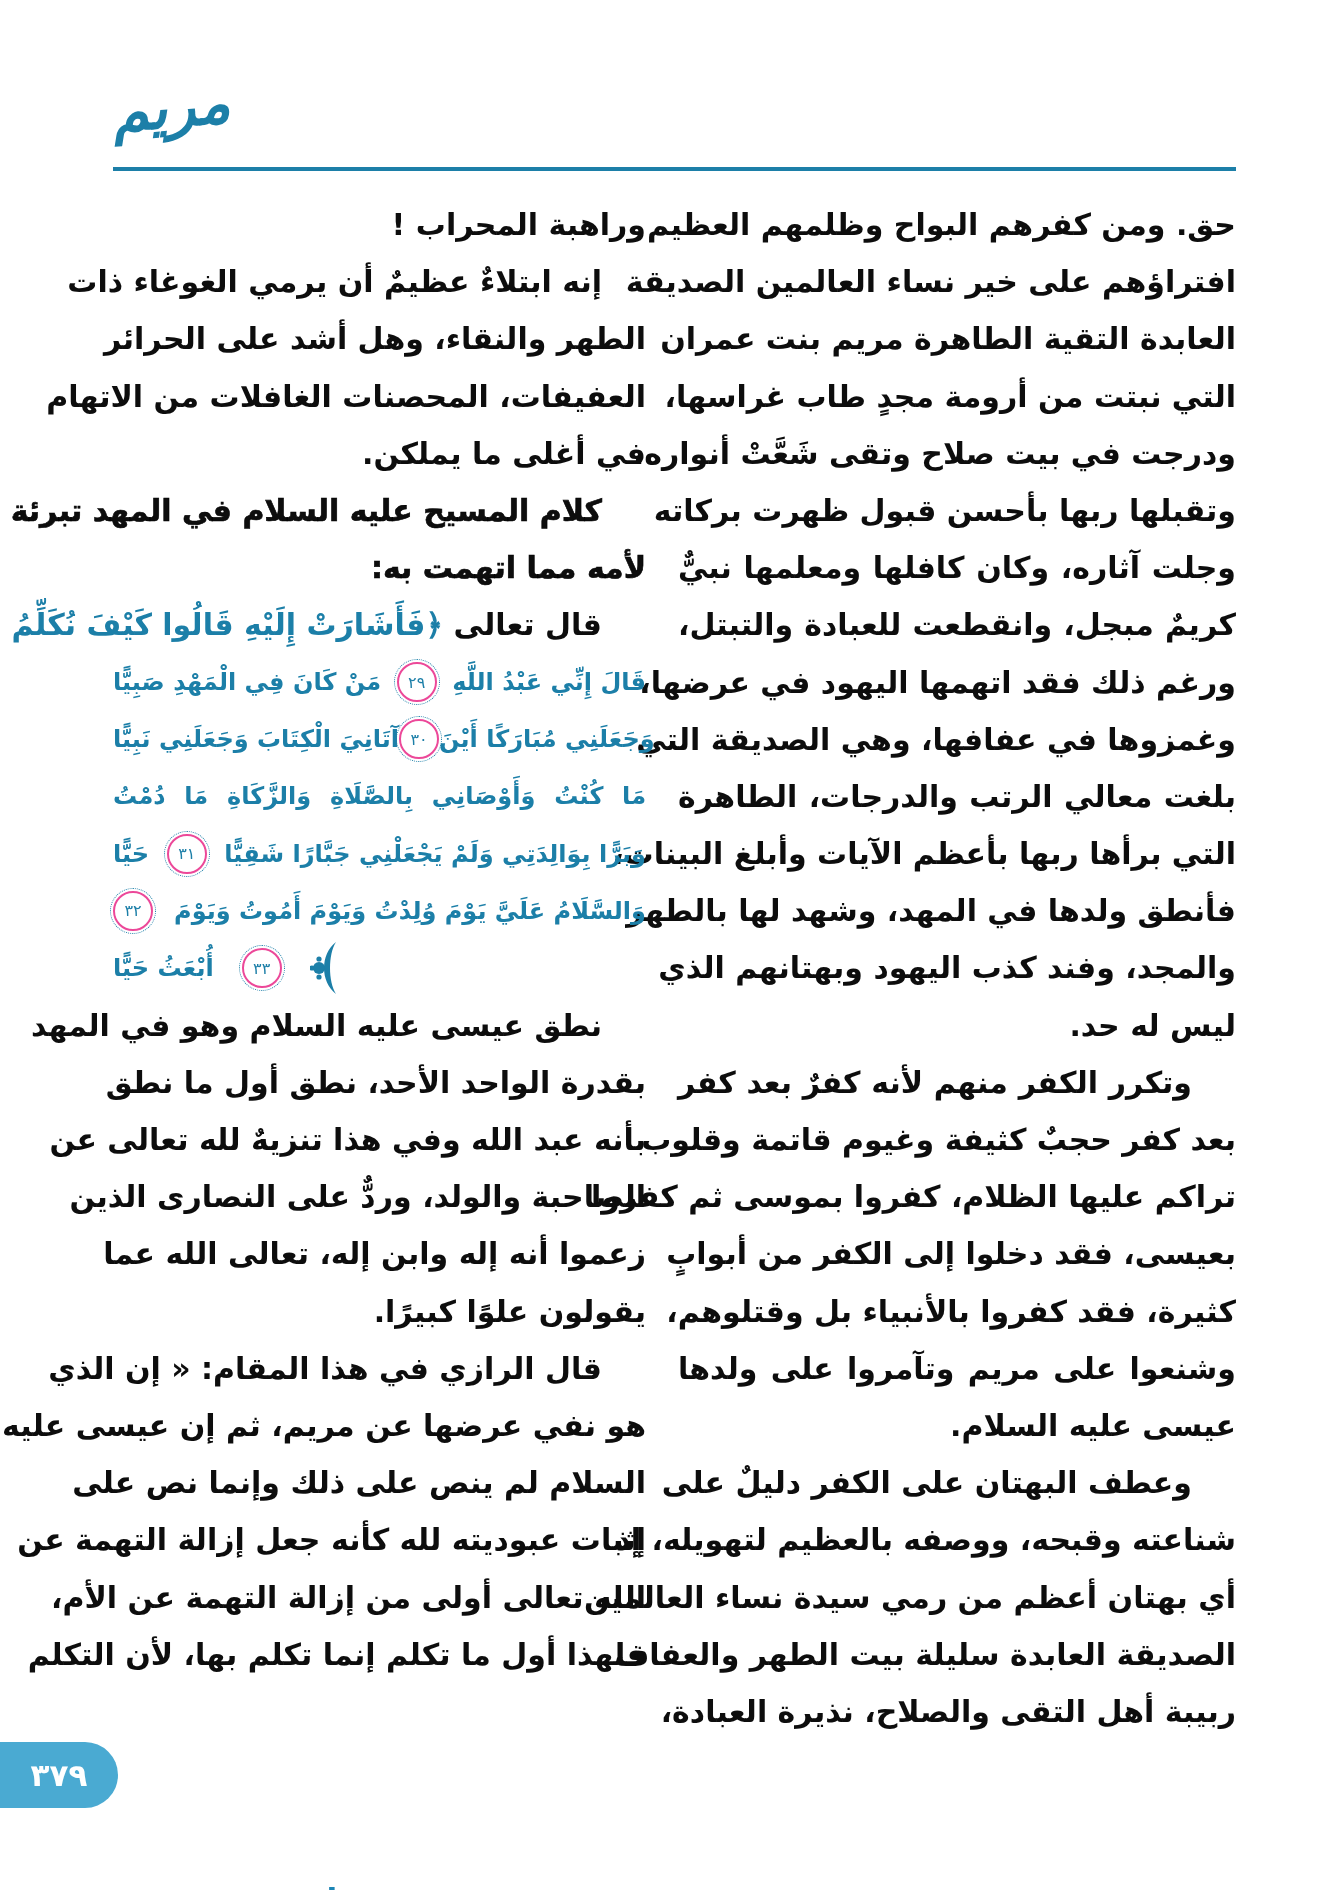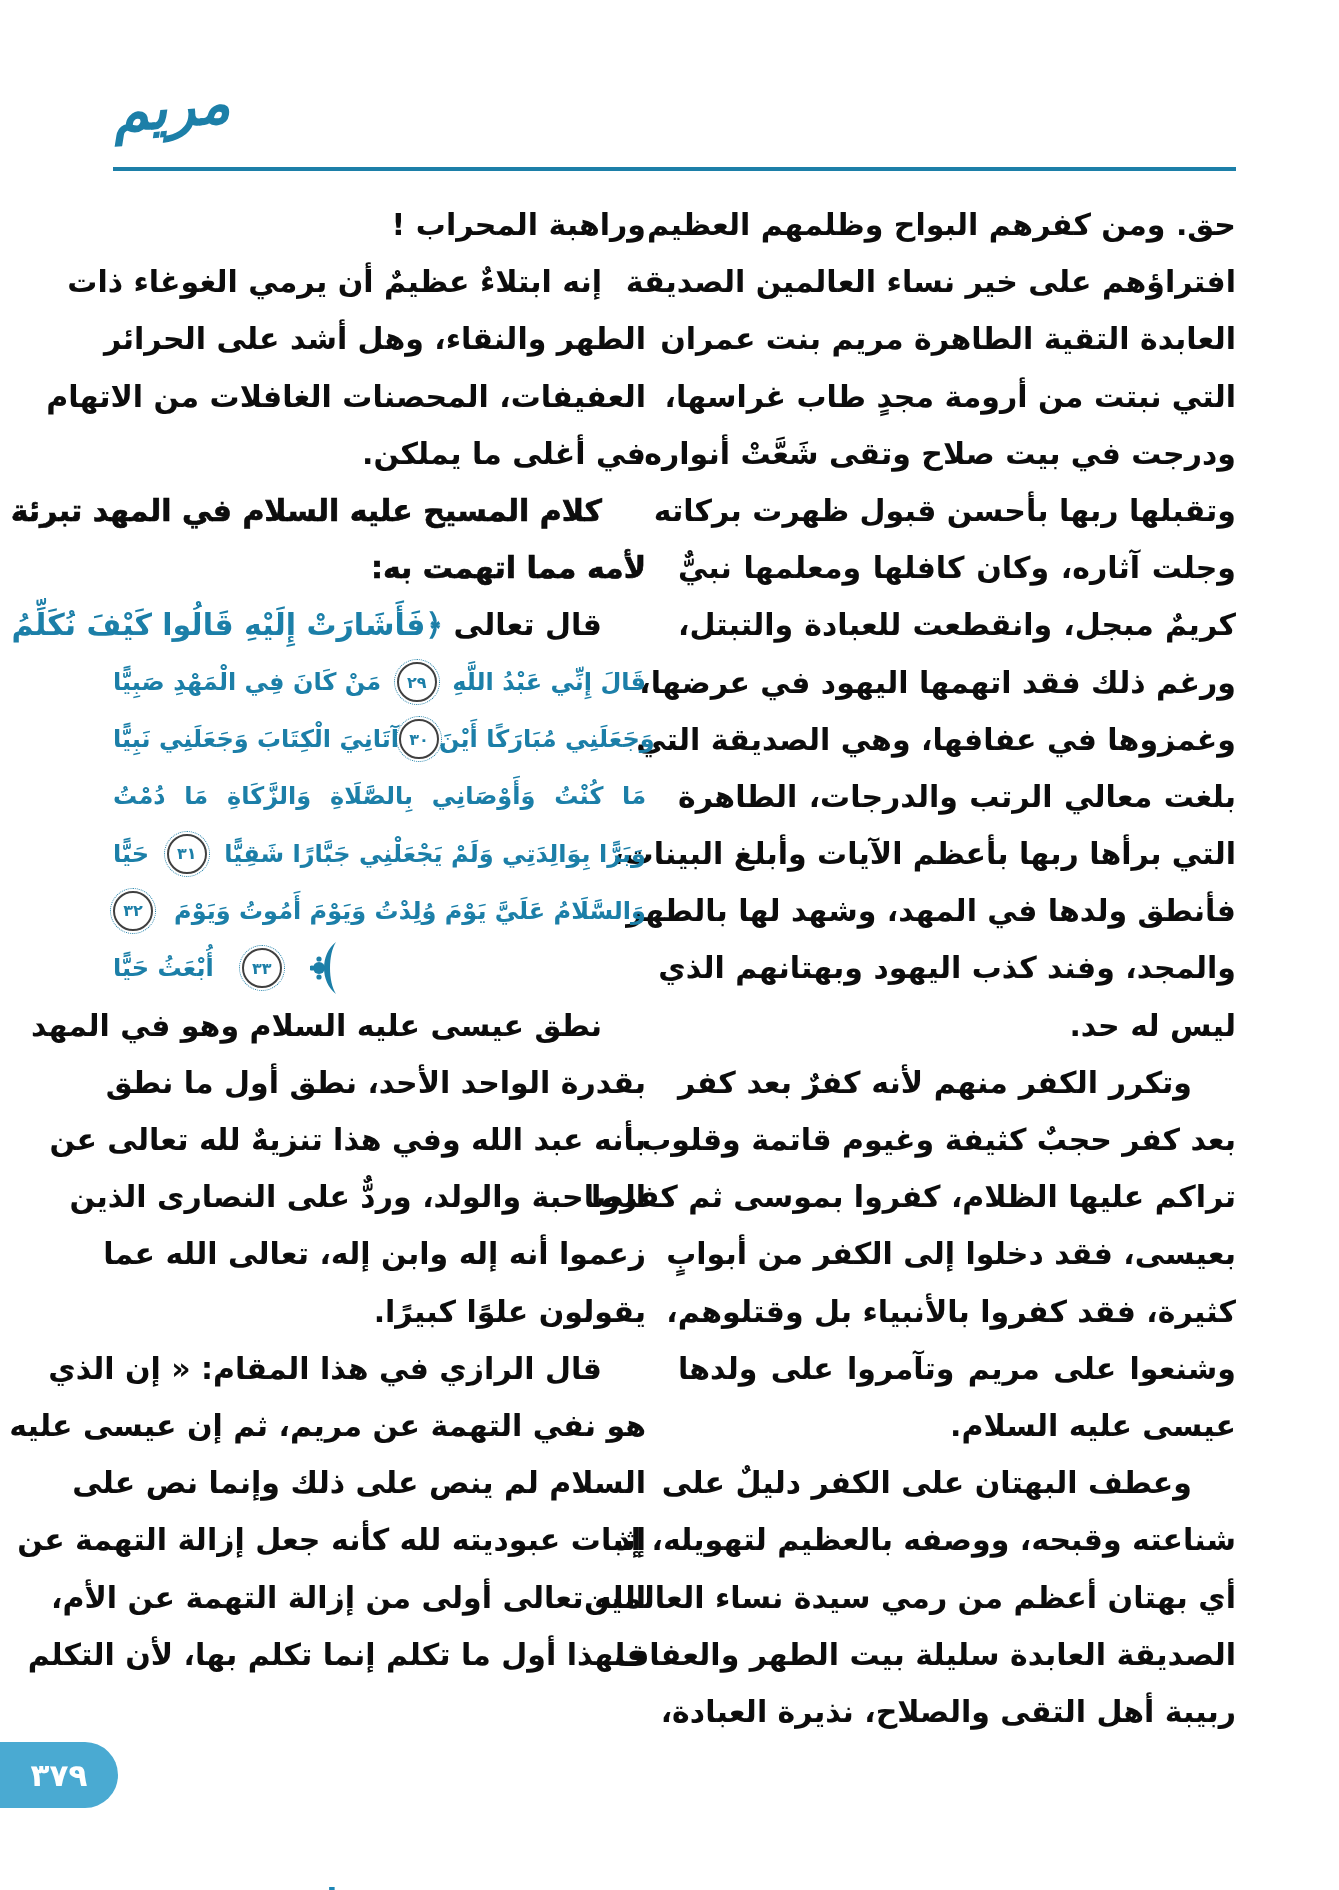--- a/index.html
+++ b/index.html
@@ -36,23 +36,23 @@
   .quran-row{
     height:57.2px;display:flex;direction:ltr;align-items:center;
     justify-content:space-between;color:#1c7fa8;
   }
   .quran-row.start-left{justify-content:flex-start;gap:28px;}
   .quran-row .q{
     font-size:24px;font-weight:bold;white-space:nowrap;
   }
   .quran-row .q.stretch{width:100%;direction:rtl;text-align:justify;text-align-last:justify;}
   .medallion{
-    flex:0 0 auto;width:36px;height:36px;border:2px solid #404040;border-radius:50%;
+    flex:0 0 auto;width:36px;height:36px;border:2px solid #ec4899;border-radius:50%;
     display:inline-flex;align-items:center;justify-content:center;
-    font-size:16px;font-weight:bold;color:#1c7fa8;
+    font-size:16px;font-weight:normal;color:#1c7fa8;
     outline:1.5px dotted #1c7fa8;outline-offset:2px;background:#fff;
   }
   .ornament{flex:0 0 auto;display:inline-flex;align-items:center;}
   
   .page-pill{
     position:absolute;left:0;top:1742px;width:118px;height:66px;
     background:#4aaad2;border-radius:0 36px 36px 0;
     display:flex;align-items:center;justify-content:center;
   }
   .page-pill span{color:#ffffff;font-size:31px;font-weight:bold;}
@@ -142,21 +142,21 @@
           </svg>
         </span>
       </div>
       <div class="line indent">نطق عيسى عليه السلام وهو في المهد</div>
       <div class="line">بقدرة الواحد الأحد، نطق أول ما نطق</div>
       <div class="line">بأنه عبد الله وفي هذا تنزيهٌ لله تعالى عن</div>
       <div class="line">الصاحبة والولد، وردٌّ على النصارى الذين</div>
       <div class="line">زعموا أنه إله وابن إله، تعالى الله عما</div>
       <div class="line align-right">يقولون علوًا كبيرًا.</div>
       <div class="line indent">قال الرازي في هذا المقام: « إن الذي</div>
-      <div class="line">هو نفي التهمة عن مريم، ثم إن عيسى عليه</div>
+      <div class="line">هو نفي عرضها عن مريم، ثم إن عيسى عليه</div>
       <div class="line">السلام لم ينص على ذلك وإنما نص على</div>
       <div class="line">إثبات عبوديته لله كأنه جعل إزالة التهمة عن</div>
       <div class="line">الله تعالى أولى من إزالة التهمة عن الأم،</div>
       <div class="line">فلهذا أول ما تكلم إنما تكلم بها، لأن التكلم</div>
     </div>
 </div>
 
 <div class="page-pill">
   <span>٣٧٩</span>
 </div>

